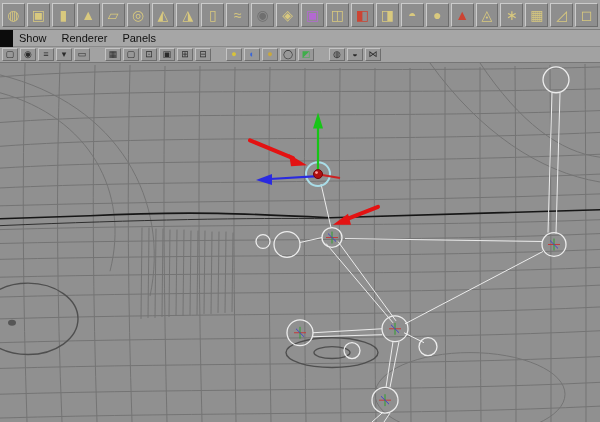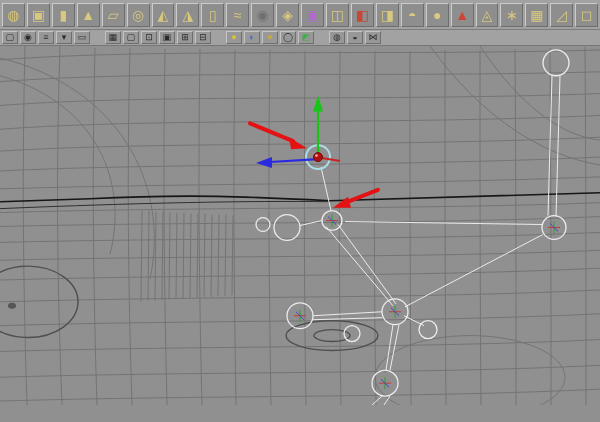--- a/index.html
+++ b/index.html
@@ -132,20 +132,26 @@
         <span class="glyph" style="color:#d9c97e">▦</span>
       </button>
     <button class="shelf-btn">
         <span class="glyph" style="color:#d9c97e">◿</span>
       </button>
     <button class="shelf-btn">
         <span class="glyph" style="color:#d9c97e">◻</span>
       </button>
   </div>
 
+  <div class="menu-row">
+    <div class="panel-tab"></div>
+    <span class="menu-item">Show</span>
+    <span class="menu-item">Renderer</span>
+    <span class="menu-item">Panels</span>
+  </div>
 
   <div class="toolbar-row">
     <button class="tb-btn">
         <span class="glyph" style="color:#2b2b2b">▢</span>
       </button>
     <button class="tb-btn">
         <span class="glyph" style="color:#2b2b2b">◉</span>
       </button>
     <button class="tb-btn">
         <span class="glyph" style="color:#2b2b2b">≡</span>

